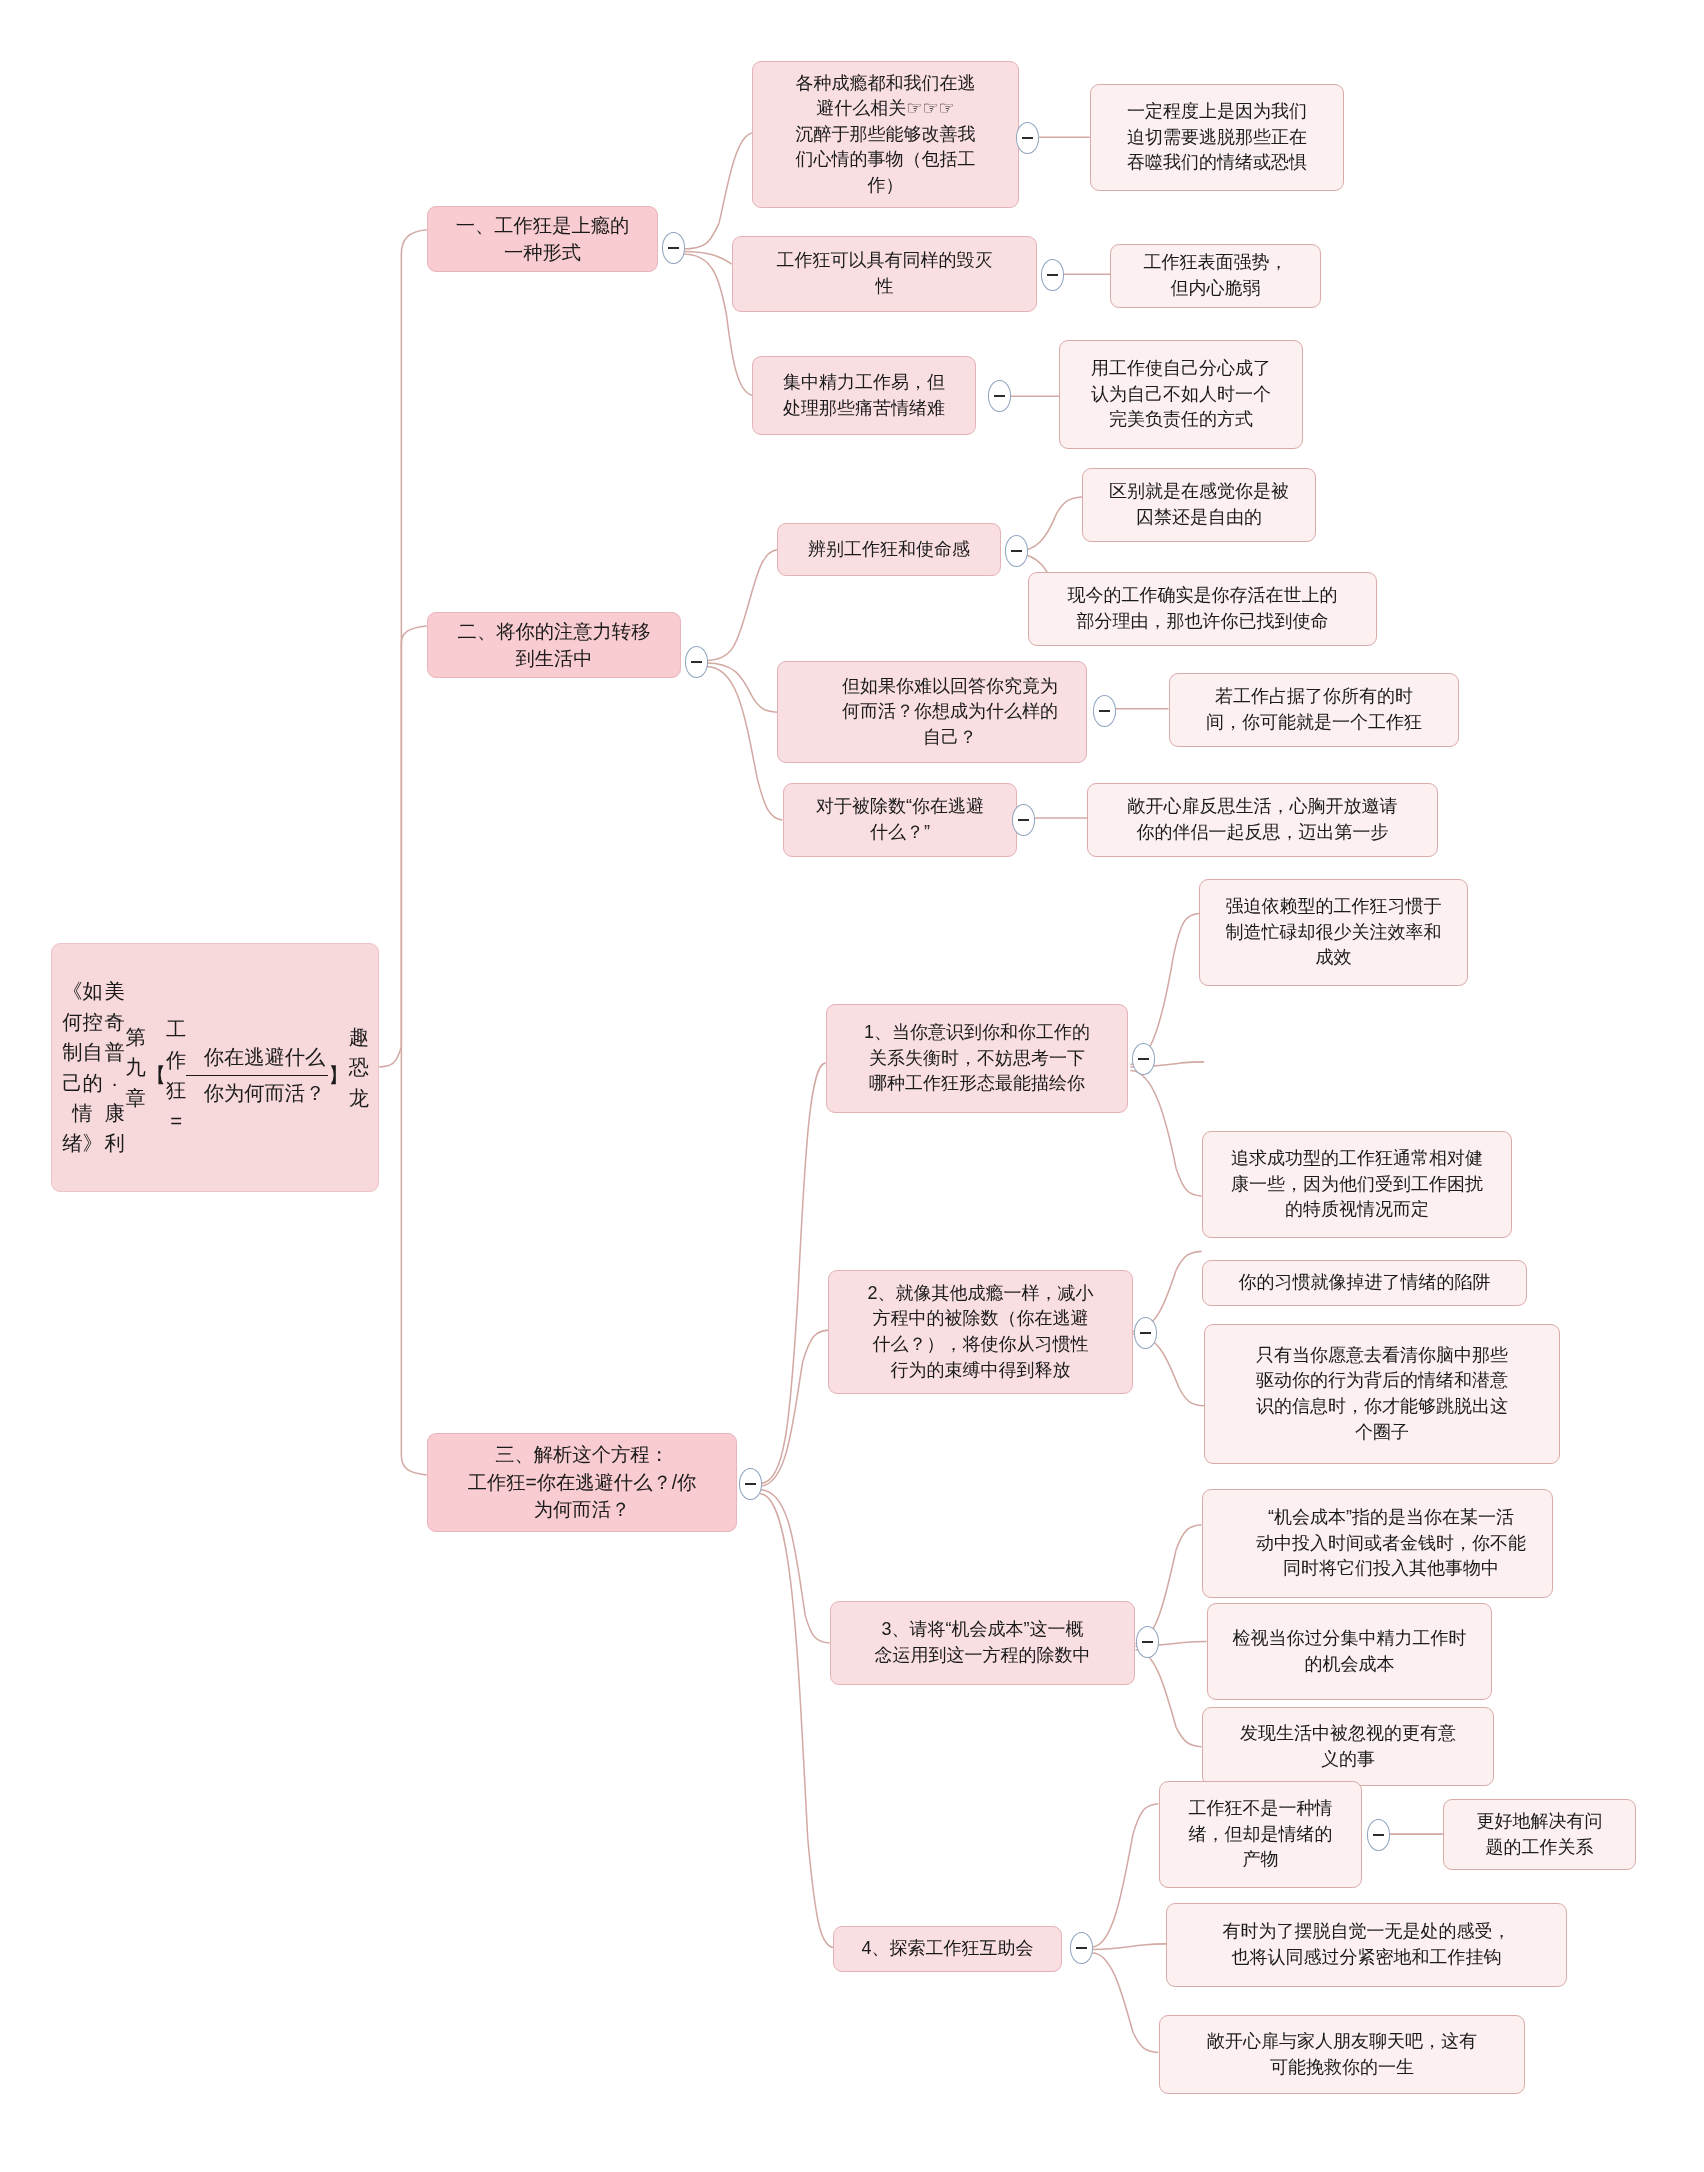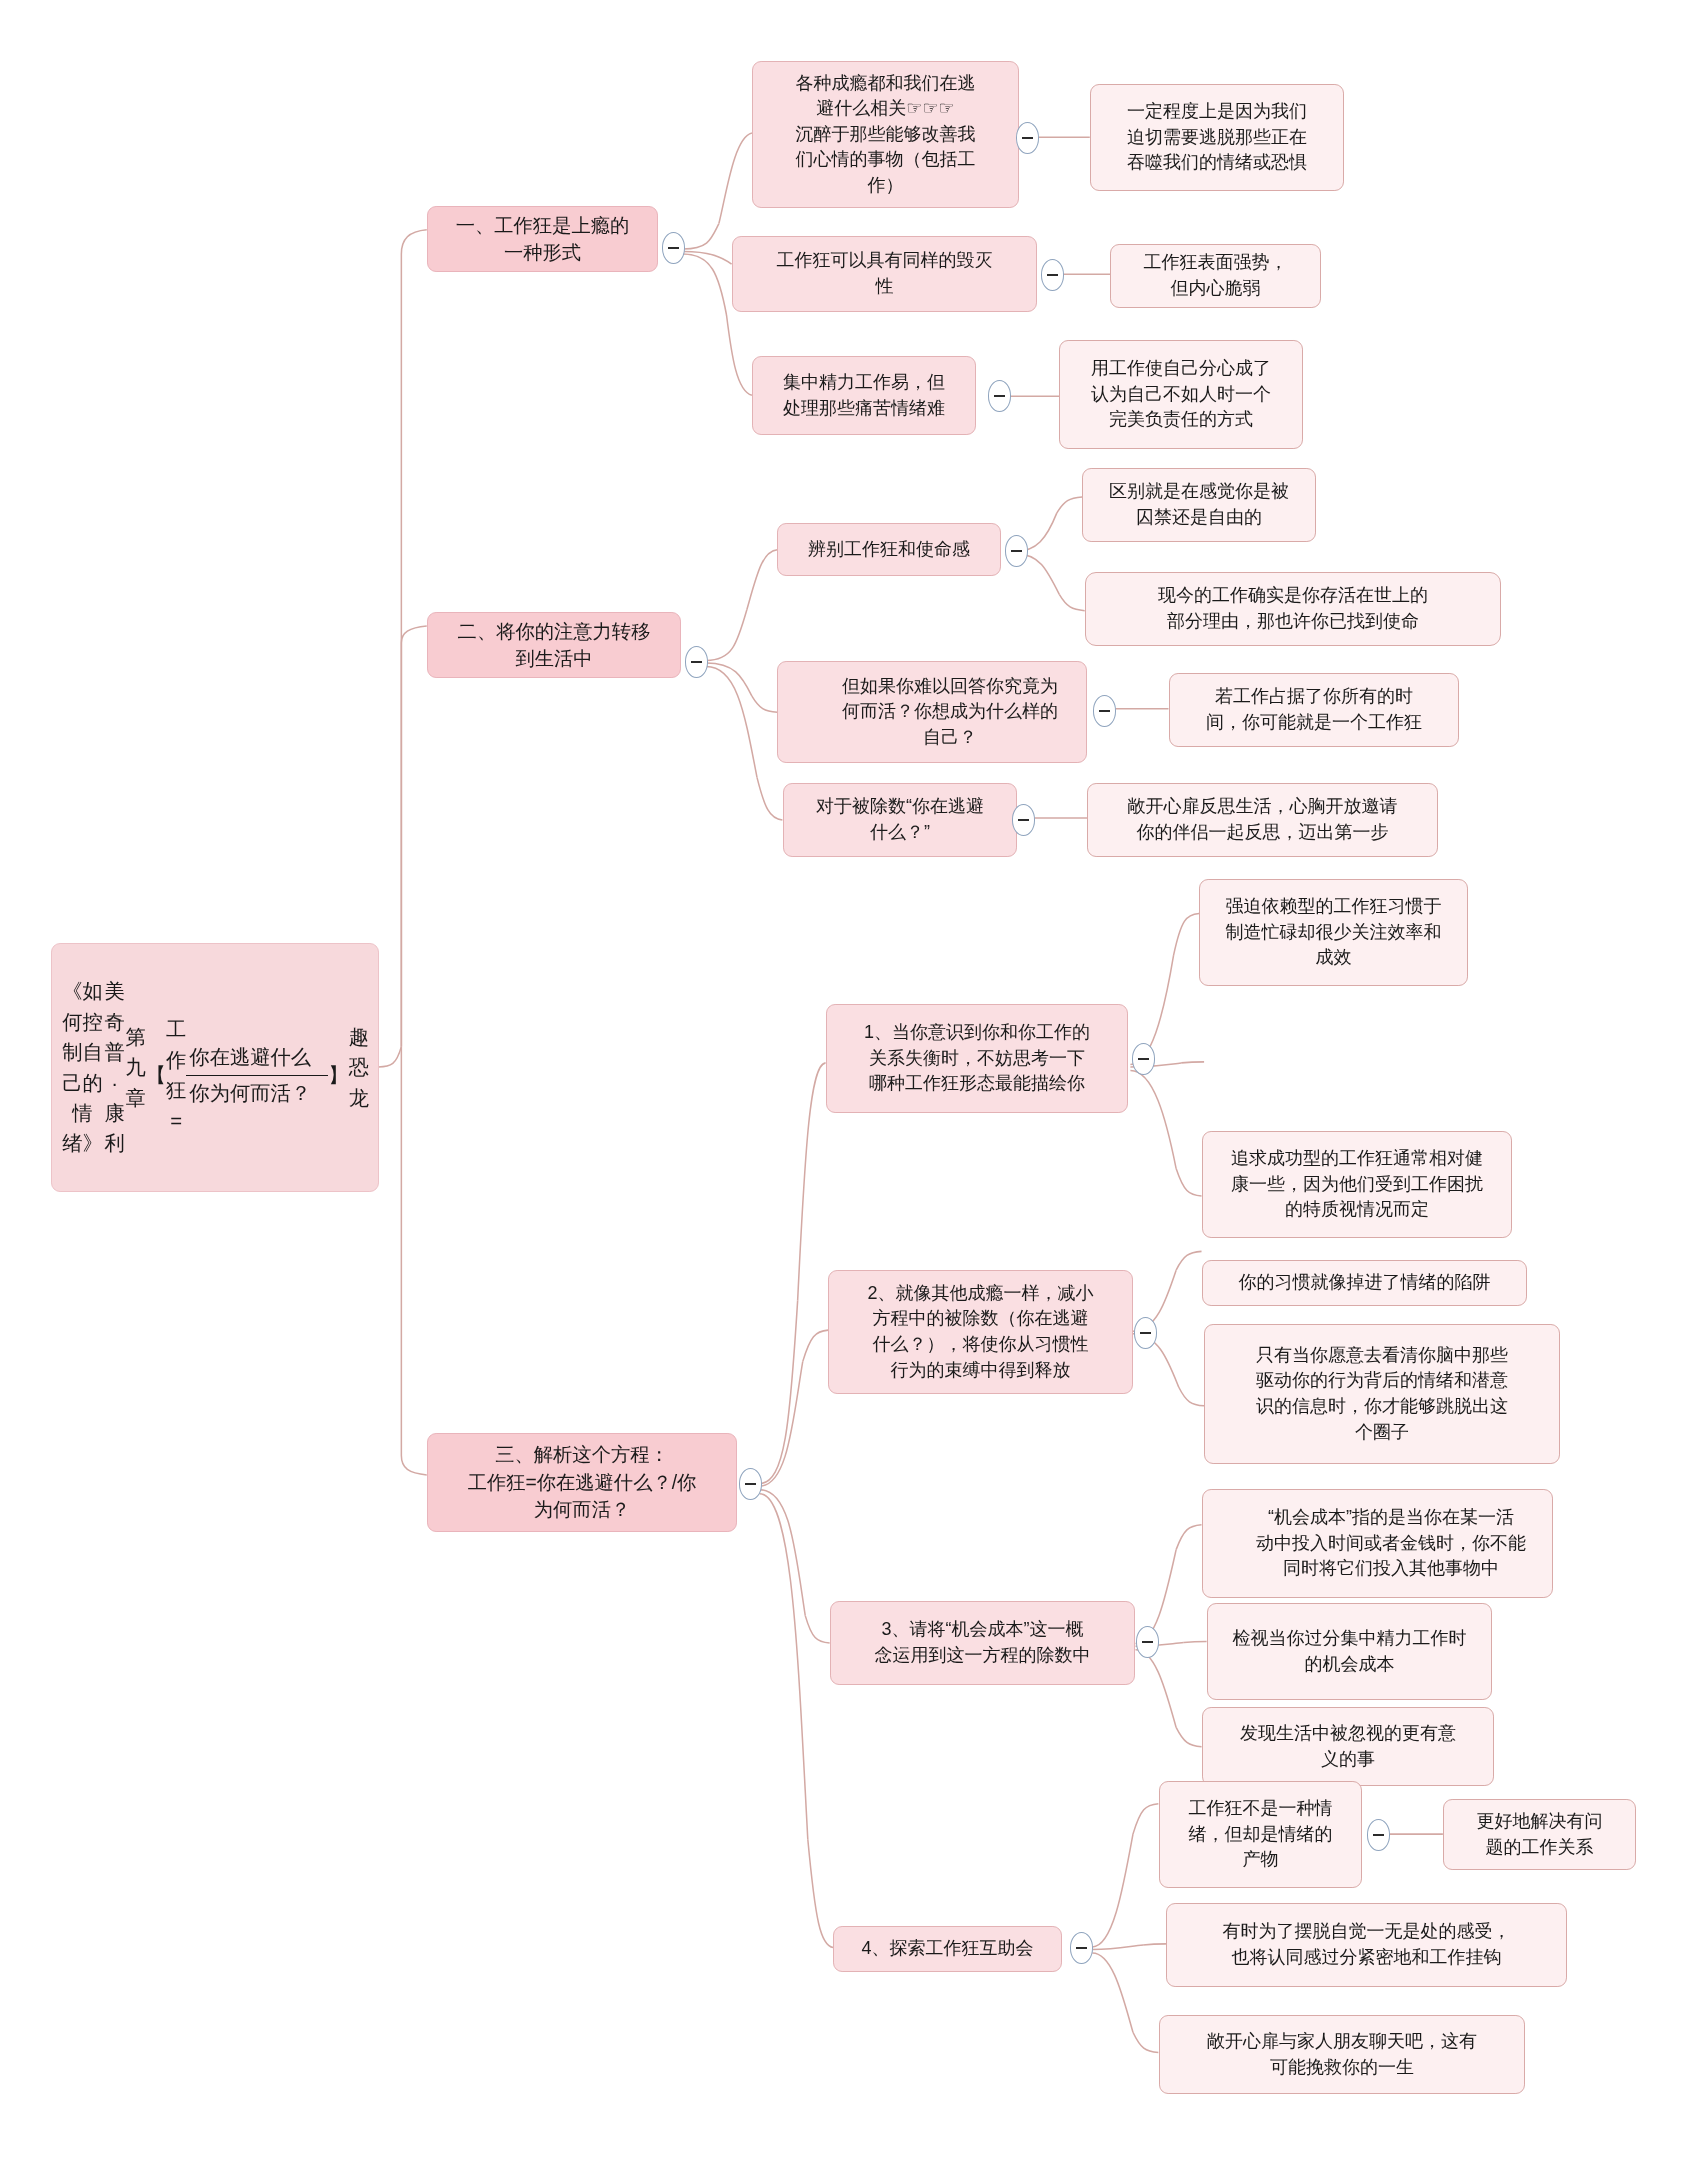--- a/index.html
+++ b/index.html
@@ -88,21 +88,21 @@
     display: flex;
     align-items: center;
     justify-content: center;
     gap: 0px;
     margin-top: 15.2px;
   }
   .root-frac .brk { font-size: 20.3px; }
   .root-frac .stack {
     display: flex;
     flex-direction: column;
-    align-items: flex-start;
+    align-items: flex-end;
   }
   .root-frac .stack .num,
   .root-frac .stack .den { padding: 0 3px; }
   .root-frac .stack .bar {
     border-bottom: 1.5px solid #1a1a1a;
     width: 100%;
     min-width: 142px;
     height: 0;
     margin: 2px 0;
   }
@@ -235,21 +235,21 @@
 完美负责任的方式</div>
 
   <div class="node lvl1" style="left:427px; top:612px; width:254px; height:66px;">二、将你的注意力转移
 到生活中</div>
   <div class="collapse" style="left:685px; top:646px;"></div>
 
   <div class="node lvl2" style="left:777px; top:523px; width:224px; height:53px;">辨别工作狂和使命感</div>
   <div class="collapse" style="left:1005px; top:535px;"></div>
   <div class="node lvl3" style="left:1082px; top:468px; width:234px; height:74px;">区别就是在感觉你是被
 囚禁还是自由的</div>
-  <div class="node lvl3" style="left:1085px; top:572px; width:416px; height:74px;border-radius:11px;">现今的工作确实是你存活在世上的
+  <div class="node lvl3" style="left:1028px; top:572px; width:349px; height:74px;">现今的工作确实是你存活在世上的
 部分理由，那也许你已找到使命</div>
 
   <div class="node lvl2" style="left:777px; top:661px; width:310px; height:102px;padding-left:45px;">但如果你难以回答你究竟为
 何而活？你想成为什么样的
 自己？</div>
   <div class="collapse" style="left:1093px; top:695px;"></div>
   <div class="node lvl3" style="left:1169px; top:673px; width:290px; height:74px;">若工作占据了你所有的时
 间，你可能就是一个工作狂</div>
 
   <div class="node lvl2" style="left:783px; top:783px; width:234px; height:74px;">对于被除数“你在逃避

